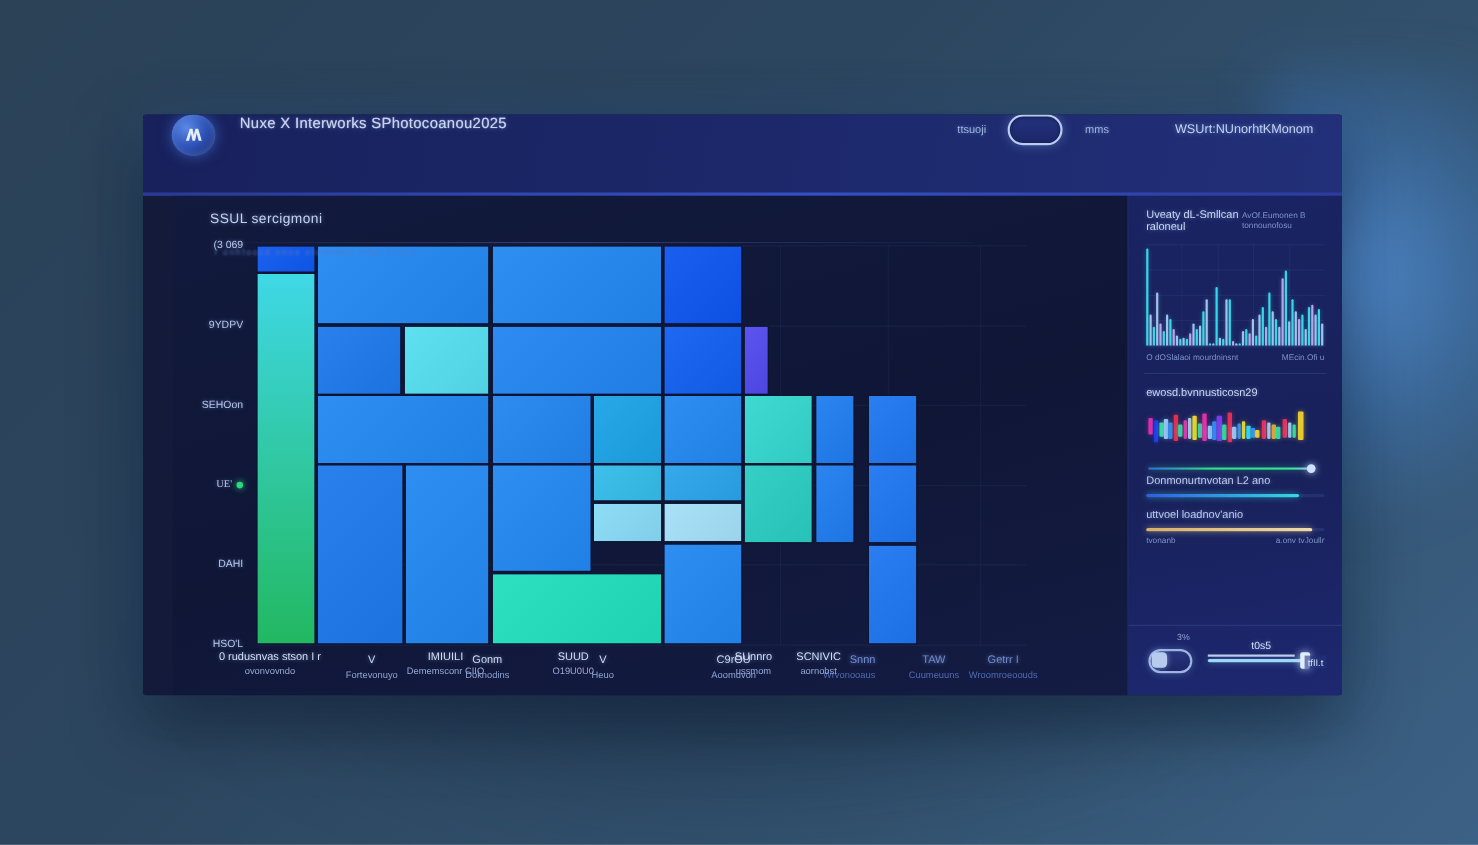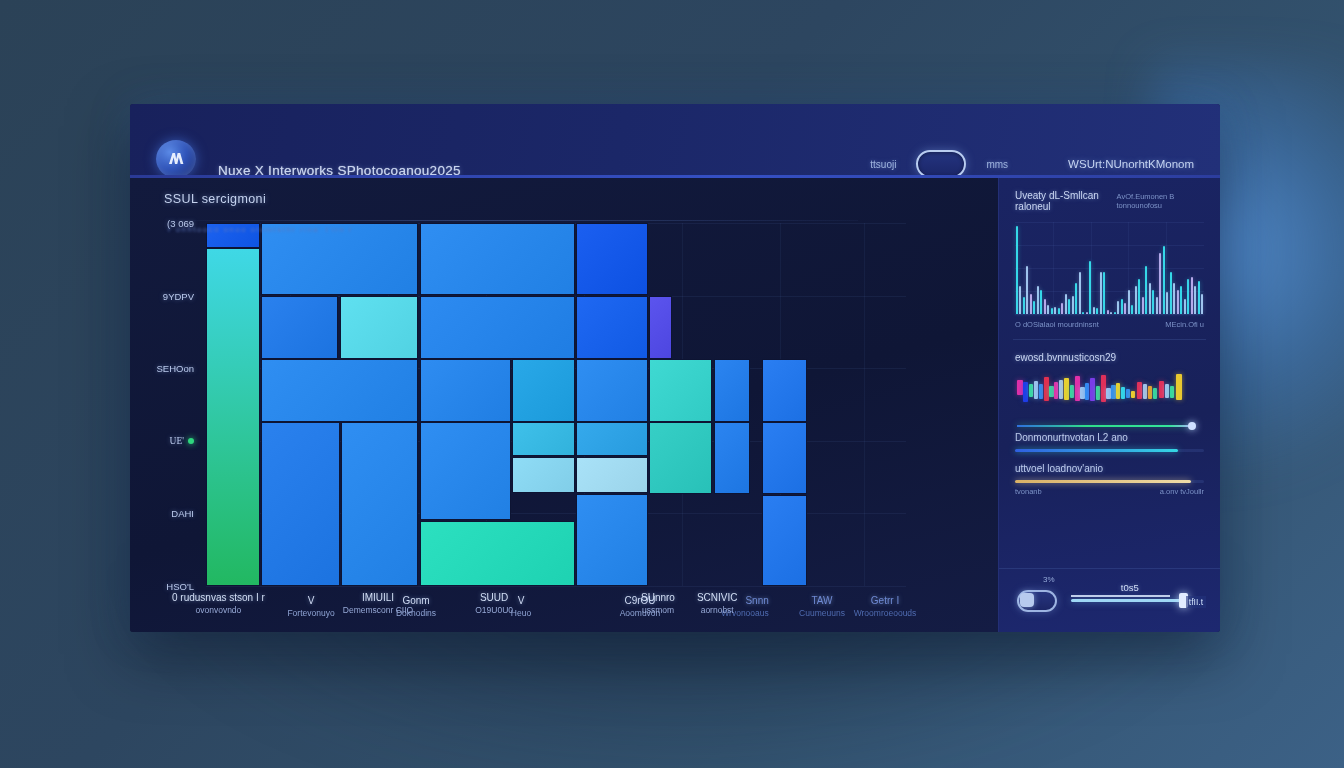--- a/index.html
+++ b/index.html
@@ -25,21 +25,21 @@
   .card {
     position:absolute; left:130px; top:104px; width:1090px; height:528px;
     background:#131a3a; border-radius:3px; overflow:hidden;
     box-shadow:0 22px 60px rgba(8,14,30,.55), 0 0 42px rgba(70,130,220,.22);
   }
 
   
   .hdr {
     position:relative; height:74px;
     background:linear-gradient(100deg,#18215c 0%,#1b2768 45%,#223079 100%);
-    display:flex; align-items:flex-end; padding:0 26px;
+    display:flex; align-items:flex-start; padding:0 26px;
   }
   .hdr::after {
     content:""; position:absolute; left:0; right:0; bottom:0; height:3px;
     background:linear-gradient(90deg,#2a3a96,#3550c4 55%,#2c3d9e);
   }
   .logo {
     width:40px; height:38px; border-radius:50%; flex:none; margin-right:22px;
     background:radial-gradient(circle at 34% 32%, #5b8ae6 0%, #2f53b8 46%, #16215e 100%);
     box-shadow:0 0 12px rgba(70,120,230,.6), inset 0 0 8px rgba(150,190,255,.35);
     display:flex; align-items:center; justify-content:center;
@@ -63,20 +63,21 @@
   .hdr-user {
     color:#c4d3f0; font-size:11.5px; filter:blur(.5px);
     text-shadow:0 0 5px rgba(170,205,255,.5); white-space:nowrap; margin-left:40px;
   }
 
   
   .body { display:flex; height:454px; }
   .left {
     width:868px; position:relative;
     background:linear-gradient(165deg,#121a3d 0%,#0f1636 55%,#141c44 100%);
+    margin-left:27px;
   }
   .right {
     flex:1; position:relative;
     background:linear-gradient(170deg,#1a2463 0%,#18215a 55%,#1d2870 100%);
     border-left:1px solid #232f76;
   }
 
   
   .chart-title {
     position:absolute; left:34px; top:14px; color:#c5d2ee; font-size:12.5px;

